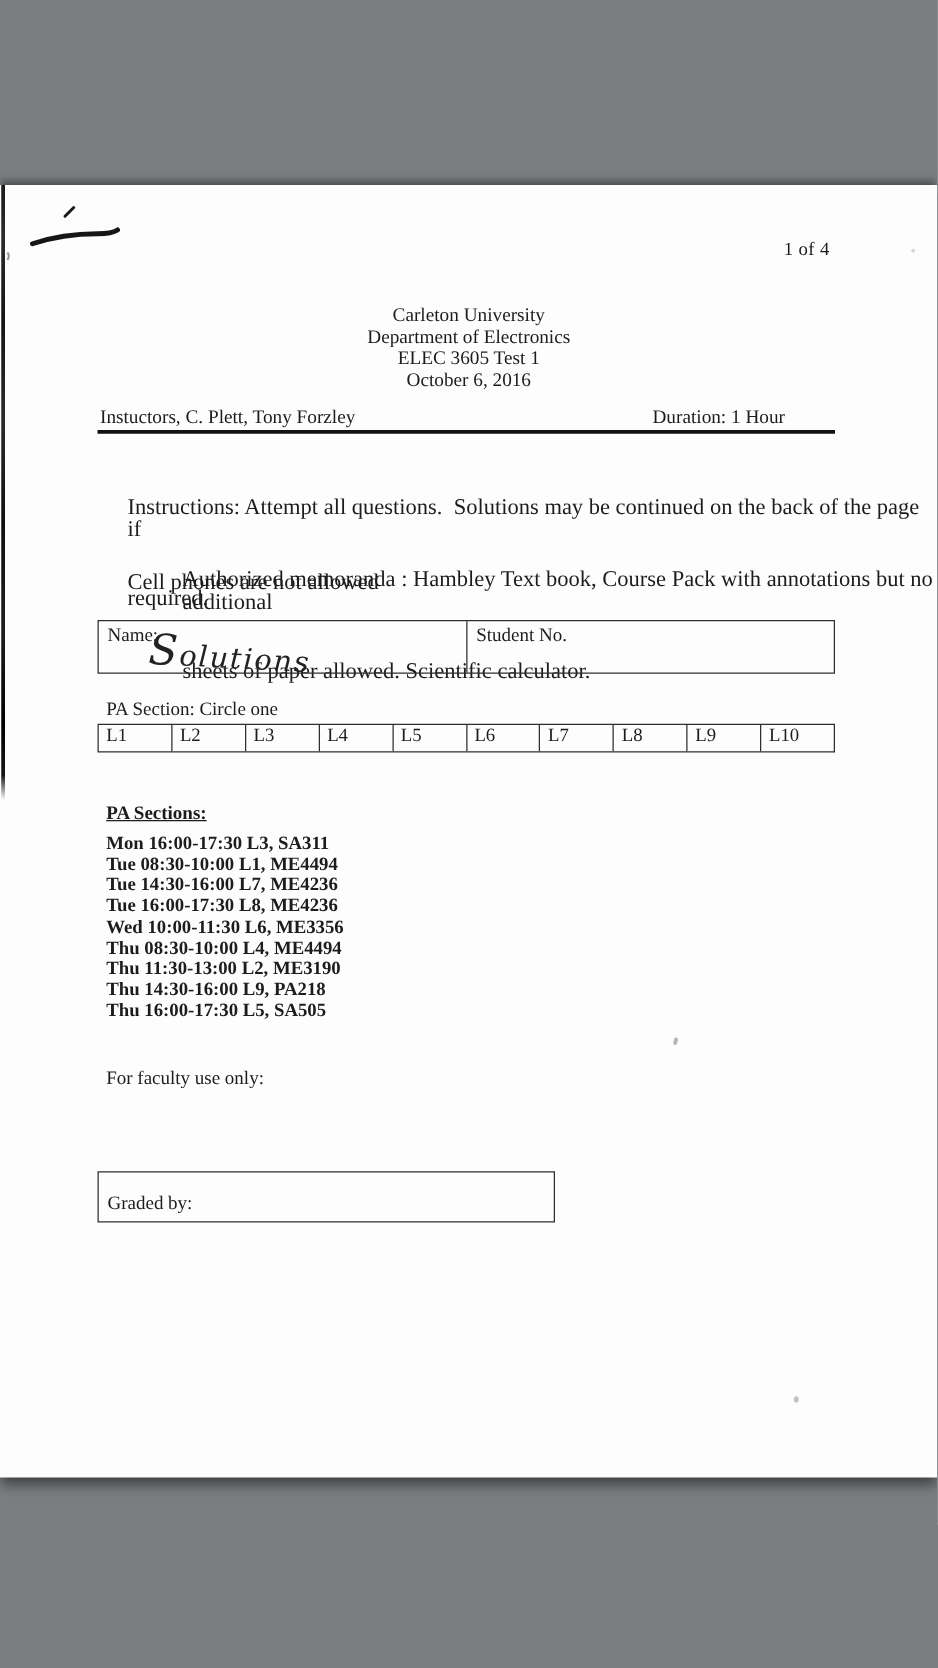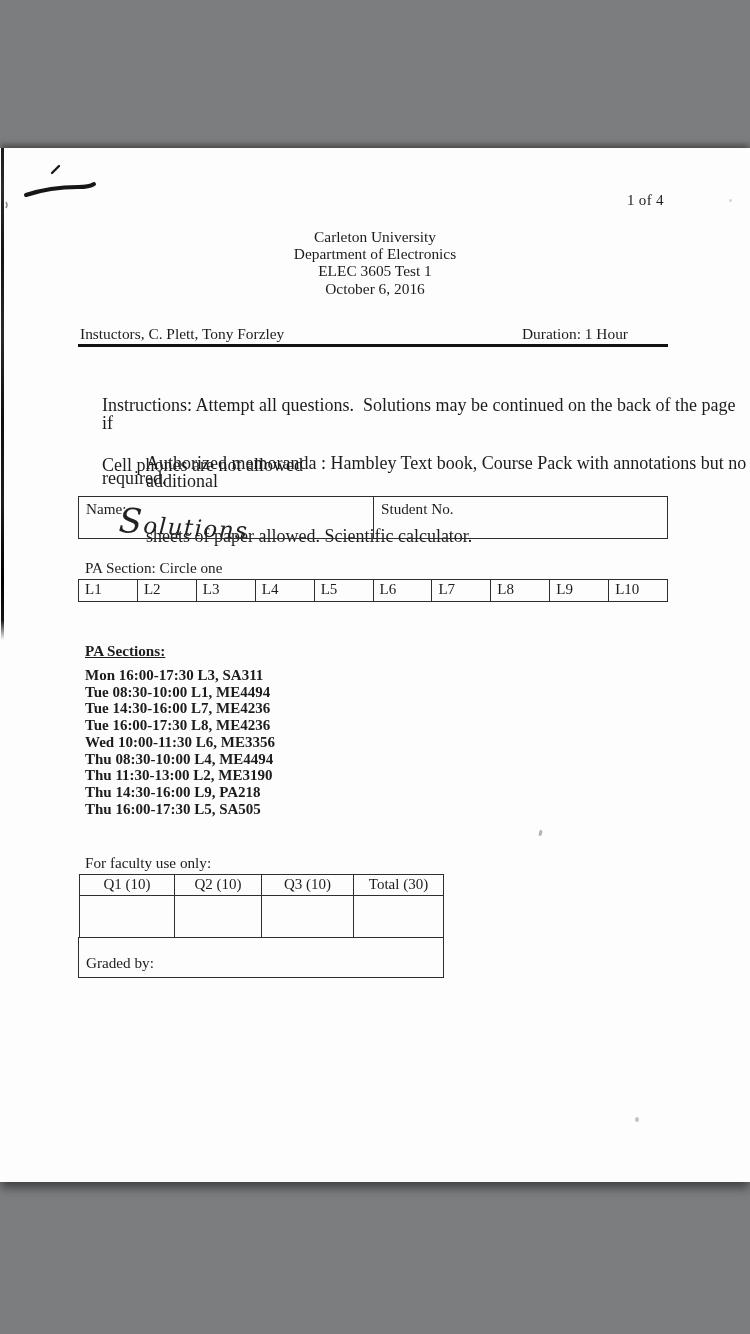--- a/index.html
+++ b/index.html
@@ -23,21 +23,21 @@
       #1a1a1a 0%, #2c2c2c 8%, #141414 22%, rgba(25,25,25,.92) 38%,
       #0f0f0f 55%, rgba(18,18,18,.95) 72%, #000 88%, #161616 96%, rgba(0,0,0,0) 100%);
   }
   .pen-marks { left:0; top:10px; width:120px; height:70px; }
   .speck-a { left:539px; top:682px; width:3px; height:6px; background:#b4b4b6; border-radius:2px; transform:rotate(14deg); }
   .speck-b { left:635px; top:969px; width:4px; height:5px; background:#c2c2c4; border-radius:50%; }
   .speck-c { left:729px; top:51px; width:3px; height:3px; background:#d6d6d8; border-radius:50%; }
 
   .page-num { left:627px; top:44px; font-size:15px; letter-spacing:.3px; }
 
-  .doc-header { left:0; top:80px; width:100%; text-align:center; font-size:15.4px; line-height:17.2px; }
+  .doc-header { left:0; top:96px; width:100%; text-align:center; font-size:15.4px; line-height:17.2px; }
 
   .instr-row { left:80px; top:177px; width:588px; padding-right:40px;
                display:flex; justify-content:space-between; font-size:15.4px; }
   .thick-rule { left:78px; top:196px; width:590px; height:3.2px; background:#121212; }
 
   .para { left:102px; font-size:18px; line-height:18.4px; white-space:pre-wrap; }
   .p-instructions { top:211px; }
   .p-memoranda   { top:269px;margin-left:44px; }
   .p-cellphones  { top:308px; }
 
@@ -152,34 +152,20 @@
       <div class="pa-item">Tue 14:30-16:00 L7, ME4236</div>
       <div class="pa-item">Tue 16:00-17:30 L8, ME4236</div>
       <div class="pa-item">Wed 10:00-11:30 L6, ME3356</div>
       <div class="pa-item">Thu 08:30-10:00 L4, ME4494</div>
       <div class="pa-item">Thu 11:30-13:00 L2, ME3190</div>
       <div class="pa-item">Thu 14:30-16:00 L9, PA218</div>
       <div class="pa-item">Thu 16:00-17:30 L5, SA505</div>
     </div>
 
     <div class="faculty-title">For faculty use only:</div>
-    <div class="faculty-table">
-      <div class="f-head">
-        <div class="f-cell c0">Q1 (10)</div>
-        <div class="f-cell c1">Q2 (10)</div>
-        <div class="f-cell c2">Q3 (10)</div>
-        <div class="f-cell c3">Total (30)</div>
-      </div>
-      <div class="f-body">
-        <div class="f-cell c0"></div>
-        <div class="f-cell c1"></div>
-        <div class="f-cell c2"></div>
-        <div class="f-cell c3"></div>
-      </div>
-    </div>
     <div class="graded-box">
       <span>Graded by:</span>
     </div>
 
     <div class="speck-a"></div>
     <div class="speck-b"></div>
     <div class="speck-c"></div>
   </div>
 </div>
 

